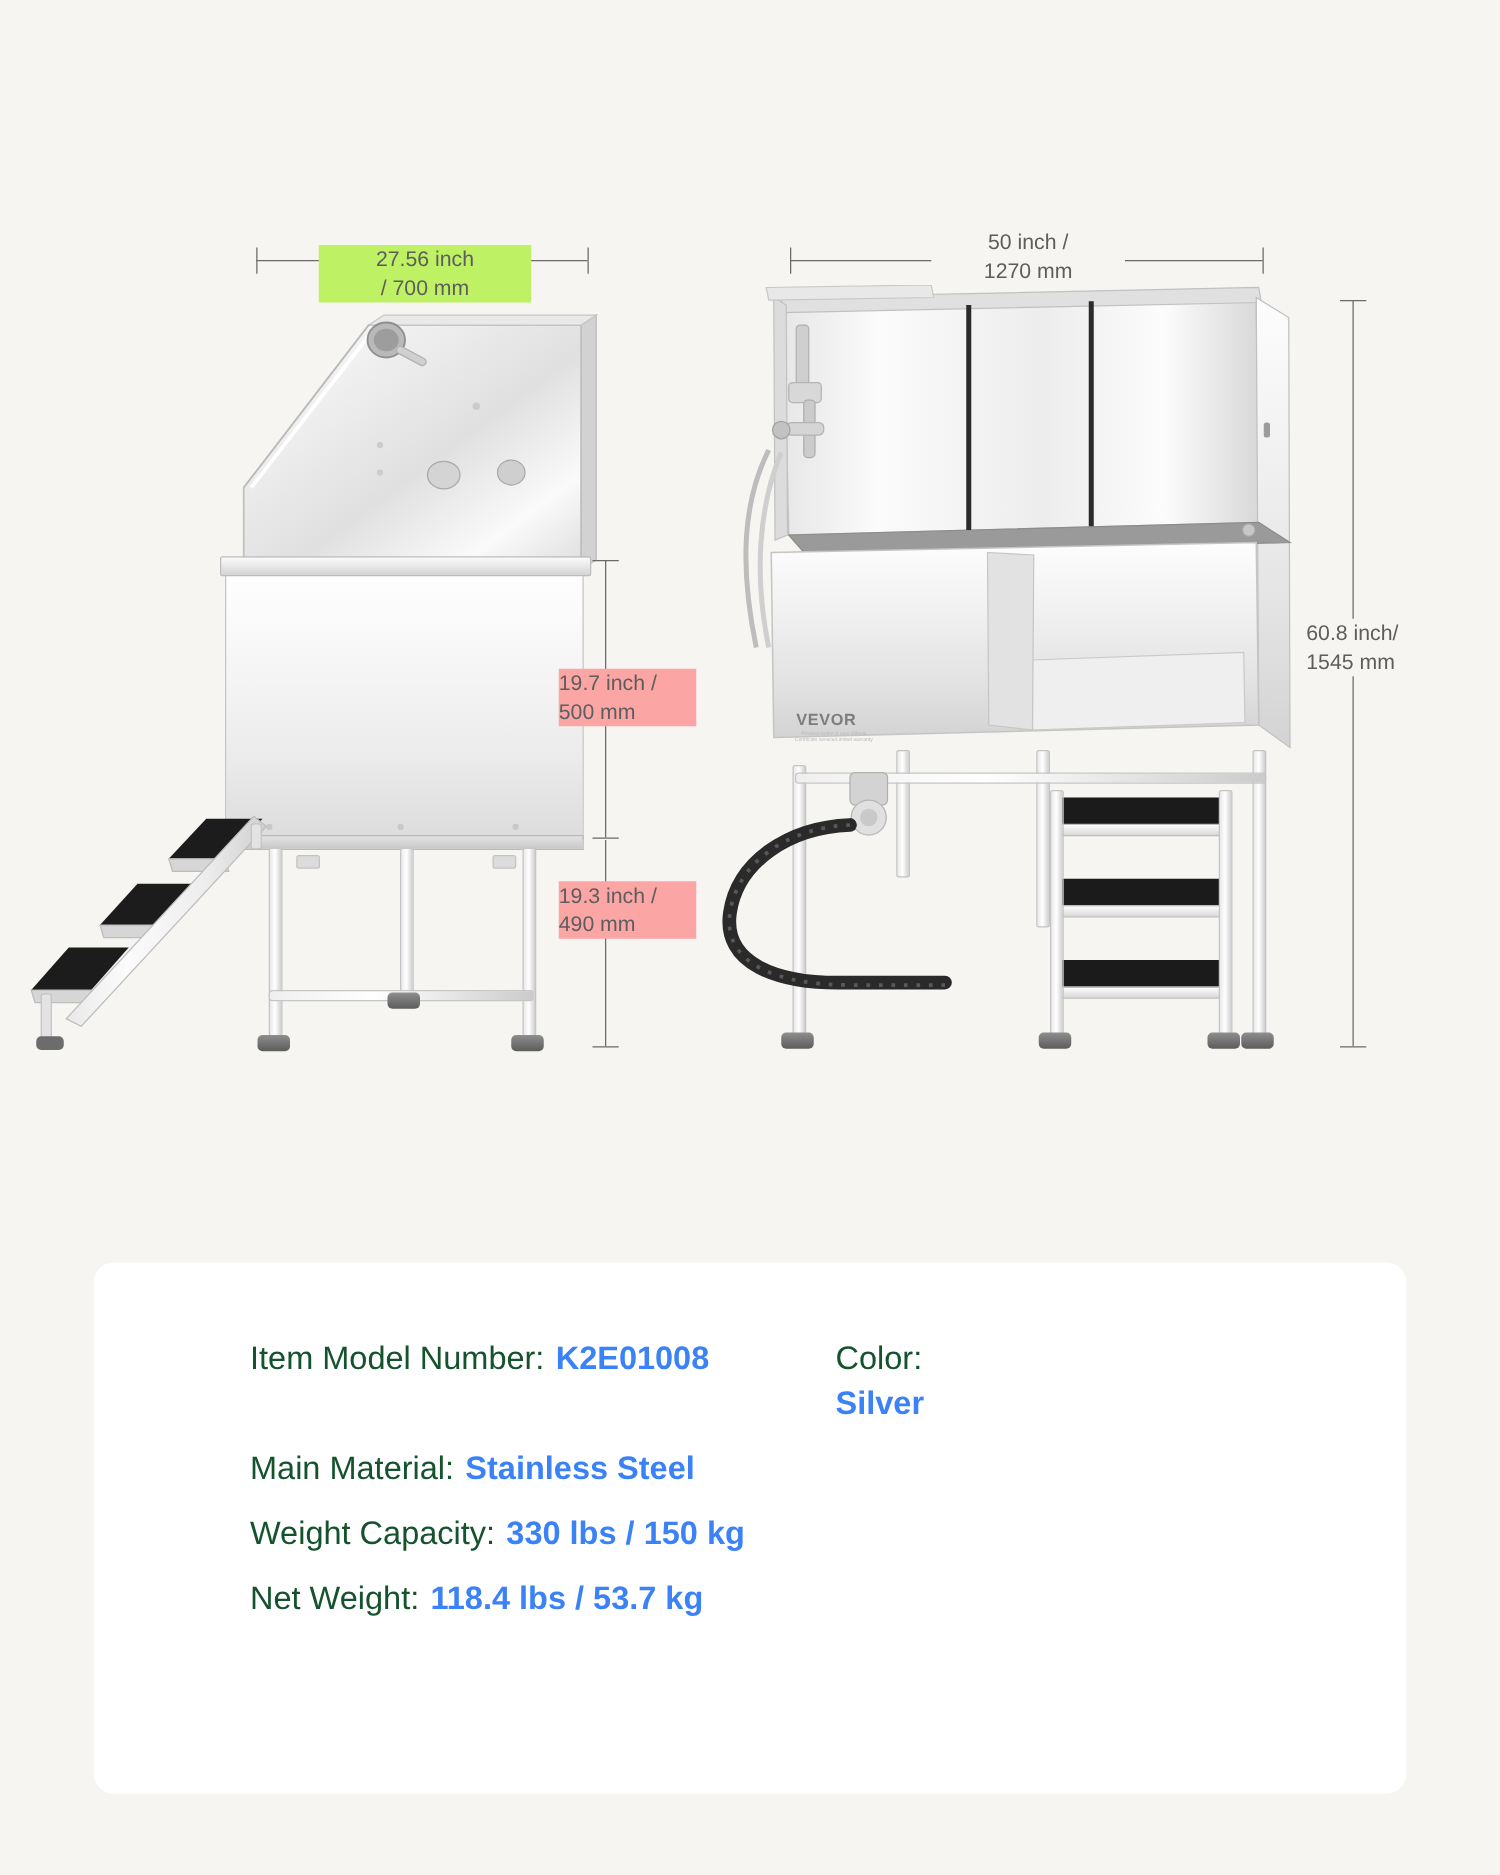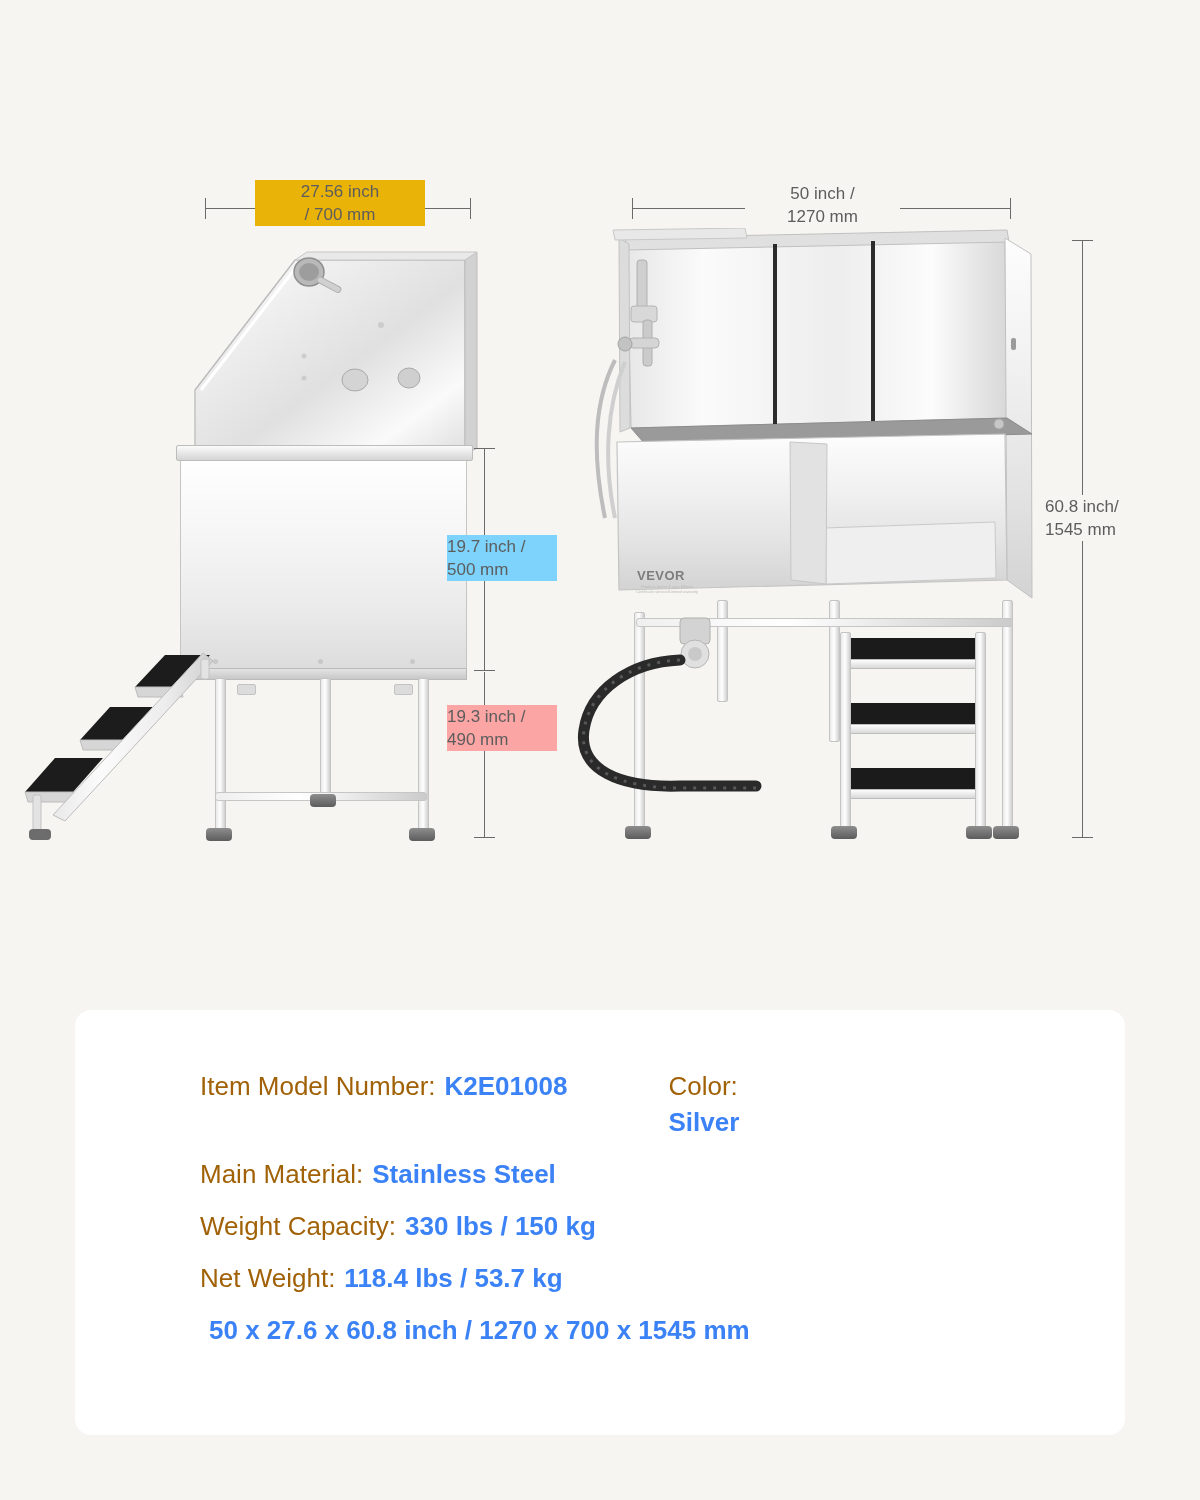--- a/index.html
+++ b/index.html
@@ -116,21 +116,21 @@
     width: 900px;
   }
   .spec-row {
     display: flex;
     align-items: baseline;
     margin-bottom: 16px;
     font-size: 26px;
     line-height: 36px;
   }
   .spec-label {
-    color: #a16207;
+    color: #14532d;
   }
   .spec-value {
     color: #3b82f6;
     font-weight: bold;
     margin-left: 9px;
   }
   .spec-row.two-col {
     justify-content: flex-start;
   }
   .spec-col-right {
@@ -141,21 +141,21 @@
   }
 </style>
 </head>
 <body>
 
 <div id="diagram-area">
 
   <div class="dim-line-h" style="left:205px; top:208px; width:265px;"></div>
   <div class="tick-v" style="left:205px; top:198px; height:21px;"></div>
   <div class="tick-v" style="left:470px; top:198px; height:21px;"></div>
-  <div class="dim-label" style="left:255px; top:180px; width:170px; background:#eab308;">27.56 inch
+  <div class="dim-label" style="left:255px; top:196px; width:170px; background:#bef264;">27.56 inch
 / 700 mm</div>
 
   <svg width="360" height="260" style="position:absolute; left:165px; top:230px;">
     <defs>
       <linearGradient id="gsteel1" x1="0" y1="0" x2="1" y2="1">
         <stop offset="0%" stop-color="#ffffff"></stop>
         <stop offset="25%" stop-color="#f0f0f0"></stop>
         <stop offset="55%" stop-color="#e0e0e0"></stop>
         <stop offset="80%" stop-color="#fafafa"></stop>
         <stop offset="100%" stop-color="#dcdcdc"></stop>
@@ -226,21 +226,21 @@
     <polygon points="198,8 208,16 60,176 48,170" fill="url(#gsteel3)" stroke="#bcbcbc"></polygon>
 
     <rect x="28" y="150" width="8" height="36" rx="2" fill="#e3e3e3" stroke="#c3c3c3"></rect>
     <rect x="196" y="14" width="8" height="20" rx="2" fill="#e3e3e3" stroke="#c3c3c3"></rect>
     <rect x="24" y="184" width="22" height="11" rx="4" fill="#6c6c6c"></rect>
   </svg>
 
   <div class="dim-line-v" style="left:484px; top:448px; width:1px; height:222px;"></div>
   <div class="tick-h" style="left:474px; top:448px; width:21px;"></div>
   <div class="tick-h" style="left:474px; top:670px; width:21px;"></div>
-  <div class="dim-label" style="left:447px; top:535px; width:110px; text-align:left; background:#7dd3fc;">19.7 inch /
+  <div class="dim-label" style="left:447px; top:535px; width:110px; text-align:left; background:#fca5a5;">19.7 inch /
 500 mm</div>
 
   <div class="dim-line-v" style="left:484px; top:672px; width:1px; height:165px;"></div>
   <div class="tick-h" style="left:474px; top:837px; width:21px;"></div>
   <div class="dim-label" style="left:447px; top:705px; width:110px; text-align:left; background:#fca5a5;">19.3 inch /
 490 mm</div>
 
   <div class="dim-line-h" style="left:632px; top:208px; width:378px;"></div>
   <div class="tick-v" style="left:632px; top:198px; height:21px;"></div>
   <div class="tick-v" style="left:1010px; top:198px; height:21px;"></div>
@@ -362,17 +362,16 @@
       <span class="spec-label">Weight Capacity:</span>
       <span class="spec-value">330 lbs / 150 kg</span>
     </div>
 
     <div class="spec-row">
       <span class="spec-label">Net Weight:</span>
       <span class="spec-value">118.4 lbs / 53.7 kg</span>
     </div>
 
     <div class="spec-row">
-      <span class="spec-value">50 x 27.6 x 60.8 inch / 1270 x 700 x 1545 mm</span>
     </div>
 
   </div>
 </div>
 
 </body></html>

